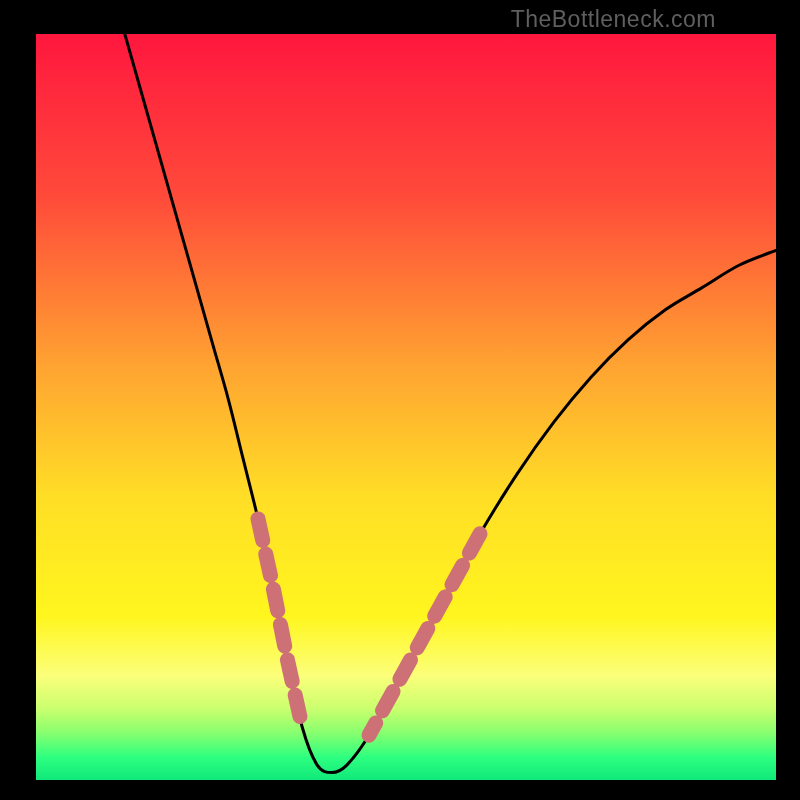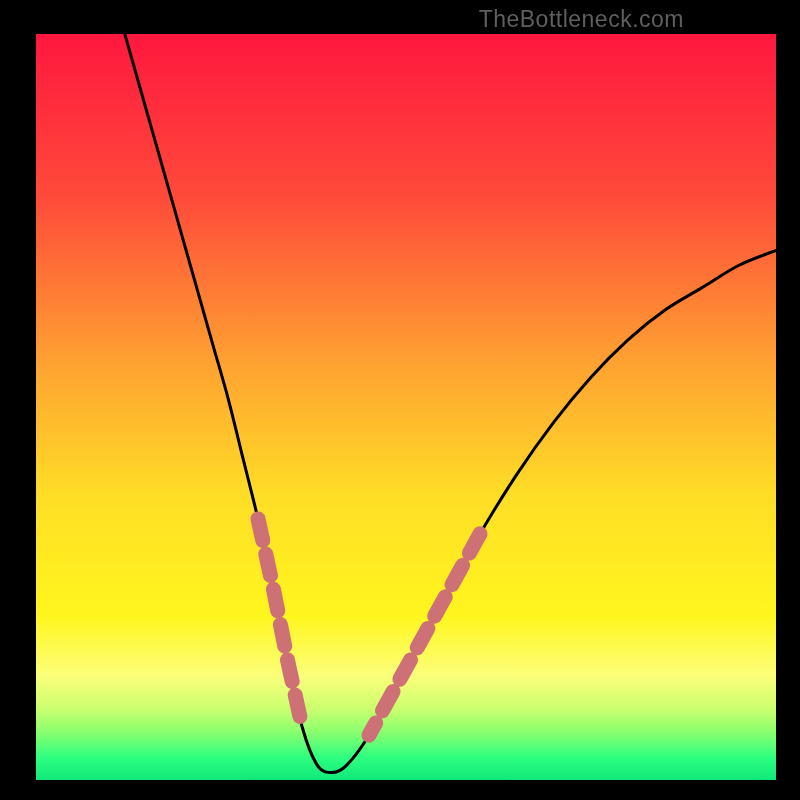--- a/index.html
+++ b/index.html
@@ -9,20 +9,21 @@
     height: 800px;
     background: #000000;
     overflow: hidden;
     font-family: Arial, Helvetica, sans-serif;
   }
   .stage {
     position: relative;
     width: 700px;
     height: 800px;
     background: #000000;
+    padding-left: 32px;
   }
   .watermark {
     position: absolute;
     top: 6px;
     right: 16px;
     color: #5f5f5f;
     font-size: 23px;
     font-weight: 500;
     letter-spacing: 0.5px;
     z-index: 10;

